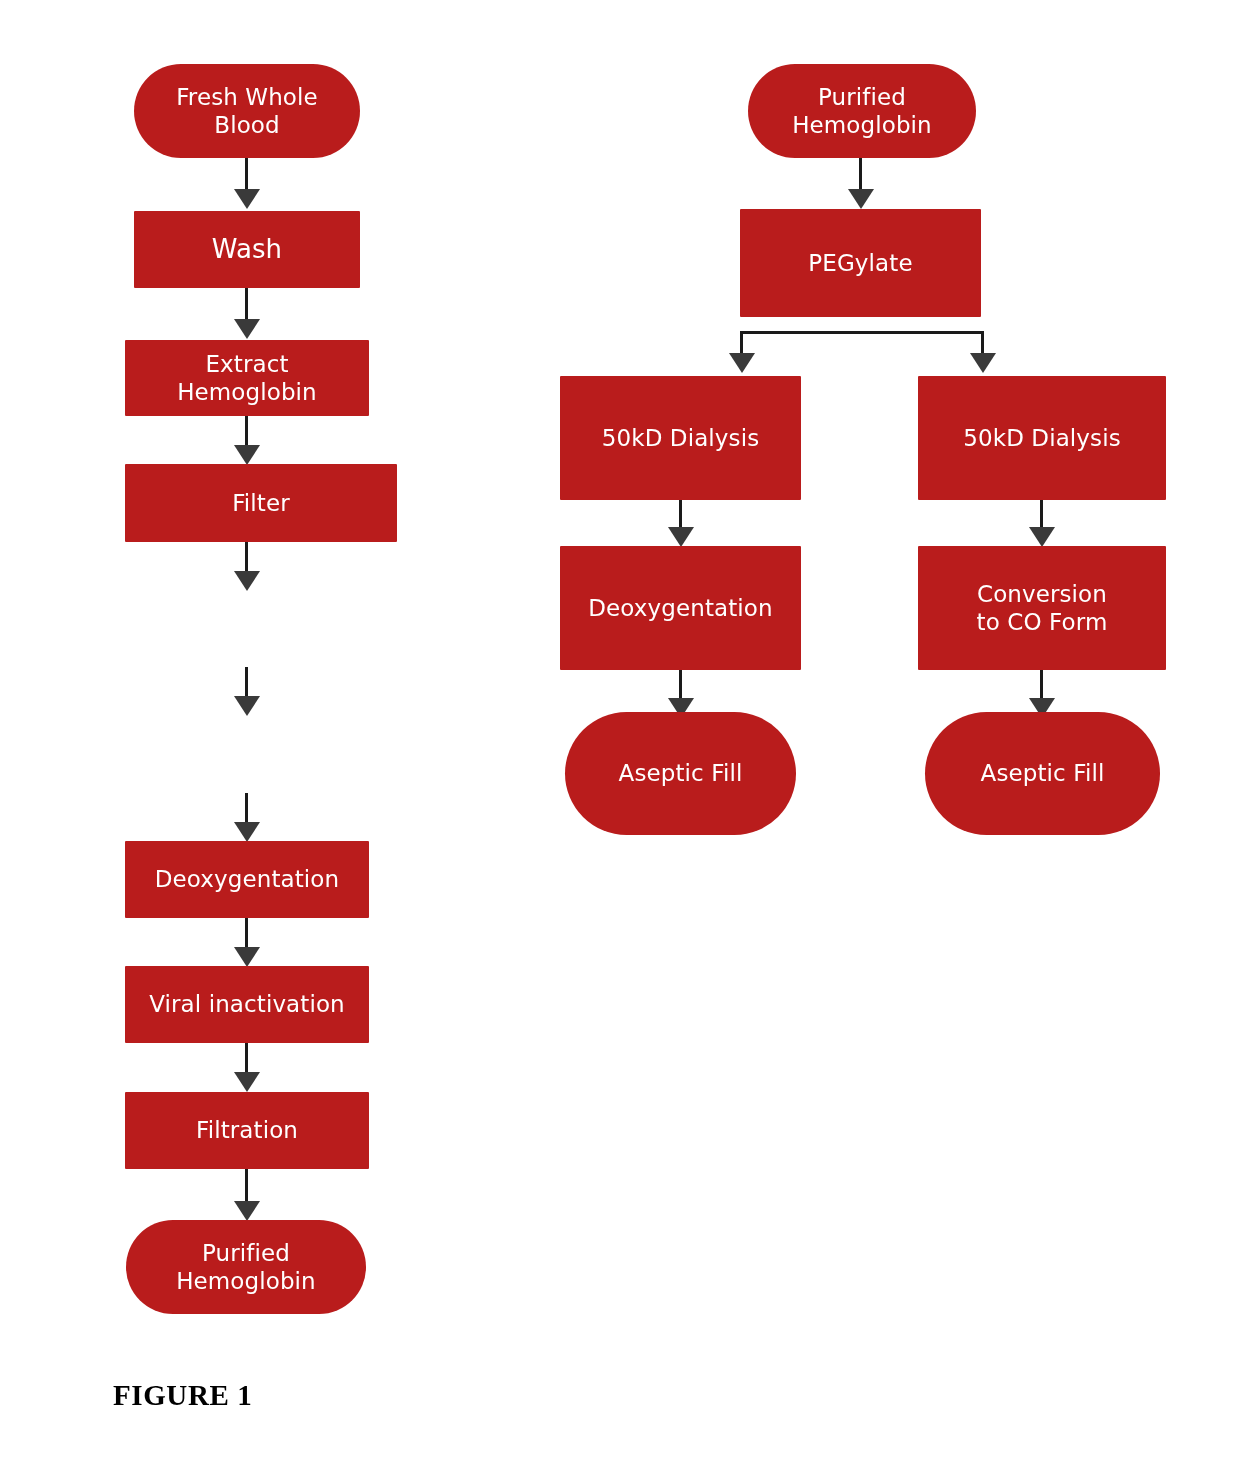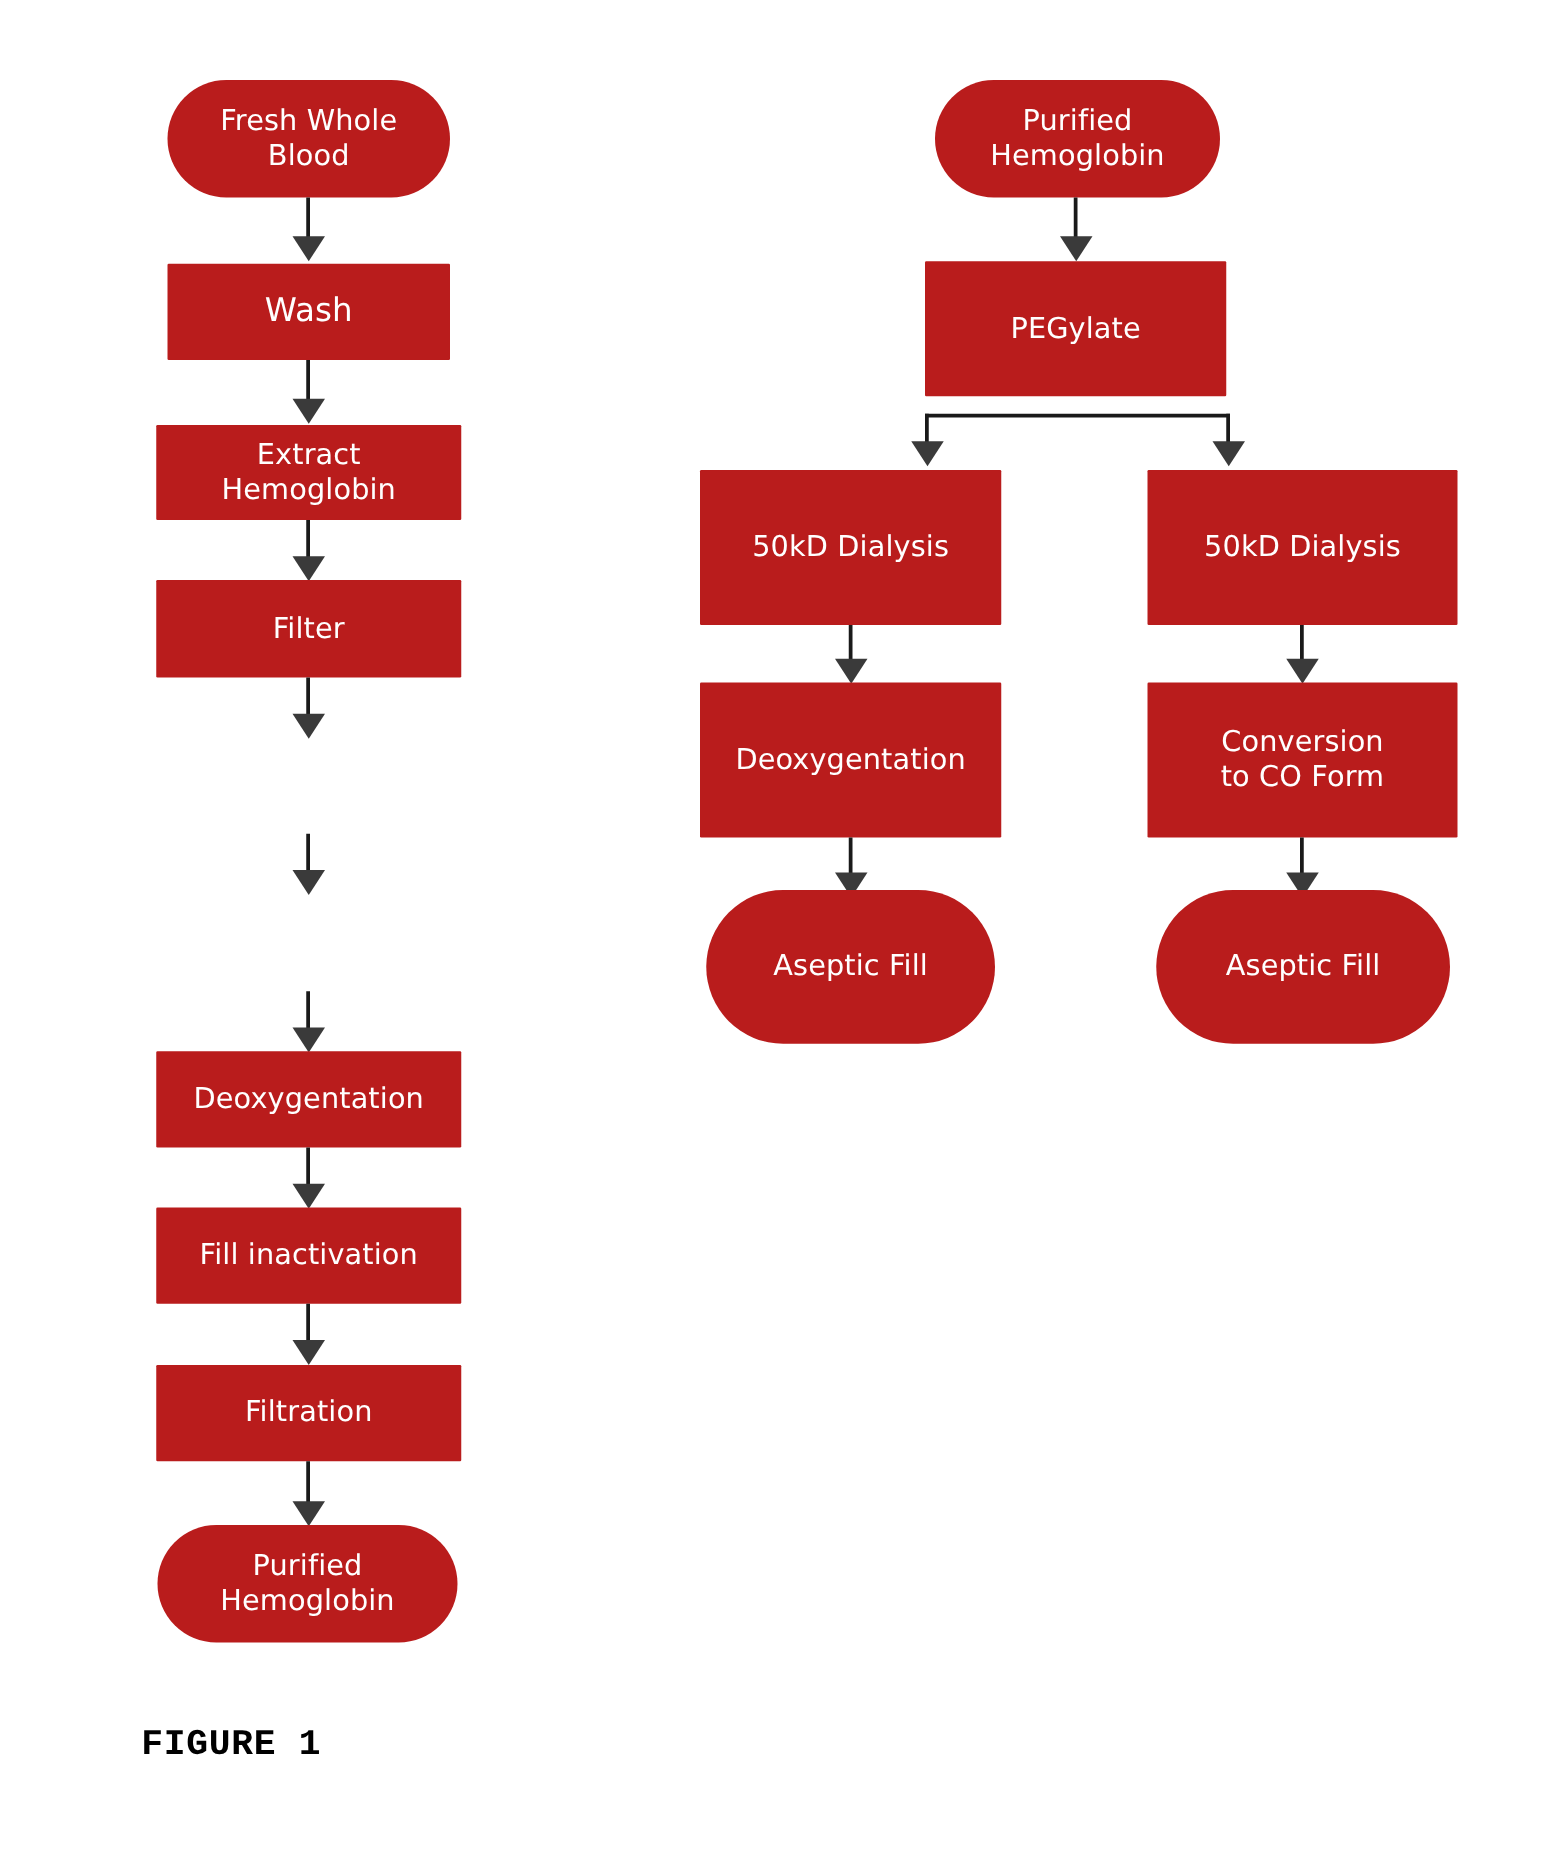--- a/index.html
+++ b/index.html
@@ -70,21 +70,21 @@
     border-left: 13px solid transparent;
     border-right: 13px solid transparent;
     border-top: 20px solid #3a3a3a;
   }
 
   
   #figure-caption {
     position: absolute;
     left: 113px;
     top: 1379px;
-    font-family: Liberation Mono, monospace;
+    font-family: Liberation Serif, serif;
     font-weight: bold;
     font-size: 29px;
     letter-spacing: 0.6px;
     color: #000000;
   }
 </style>
 </head>
 <body>
 
 <div id="figure-canvas">
@@ -110,21 +110,21 @@
 
   <div class="node process" style="left:125px; top:340px; width:244px; height:76px; font-size:23px;">
     <span class="node-label">Extract Hemoglobin</span>
   </div>
 
   <div class="conn" style="left:233px; top:416px; width:28px; height:51px;">
     <div class="stem" style="left:12px; top:0; height:34px;"></div>
     <div class="head" style="left:1px; top:29px;"></div>
   </div>
 
-  <div class="node process" style="left:125px; top:464px; width:244px; height:78px; font-size:23px;">
+  <div class="node process" style="left:125px; top:464px; width:272px; height:78px; font-size:23px;">
     <span class="node-label">Filter</span>
   </div>
 
   <div class="conn" style="left:233px; top:542px; width:28px; height:51px;">
     <div class="stem" style="left:12px; top:0; height:34px;"></div>
     <div class="head" style="left:1px; top:29px;"></div>
   </div>
 
 
   <div class="conn" style="left:233px; top:667px; width:28px; height:51px;">
@@ -141,21 +141,21 @@
   <div class="node process" style="left:125px; top:841px; width:244px; height:77px; font-size:23px;">
     <span class="node-label">Deoxygentation</span>
   </div>
 
   <div class="conn" style="left:233px; top:918px; width:28px; height:51px;">
     <div class="stem" style="left:12px; top:0; height:34px;"></div>
     <div class="head" style="left:1px; top:29px;"></div>
   </div>
 
   <div class="node process" style="left:125px; top:966px; width:244px; height:77px; font-size:23px;">
-    <span class="node-label">Fill inactivation</span>
+    <span class="node-label">Viral inactivation</span>
   </div>
 
   <div class="conn" style="left:233px; top:1043px; width:28px; height:51px;">
     <div class="stem" style="left:12px; top:0; height:34px;"></div>
     <div class="head" style="left:1px; top:29px;"></div>
   </div>
 
   <div class="node process" style="left:125px; top:1092px; width:244px; height:77px; font-size:23px;">
     <span class="node-label">Filtration</span>
   </div>

